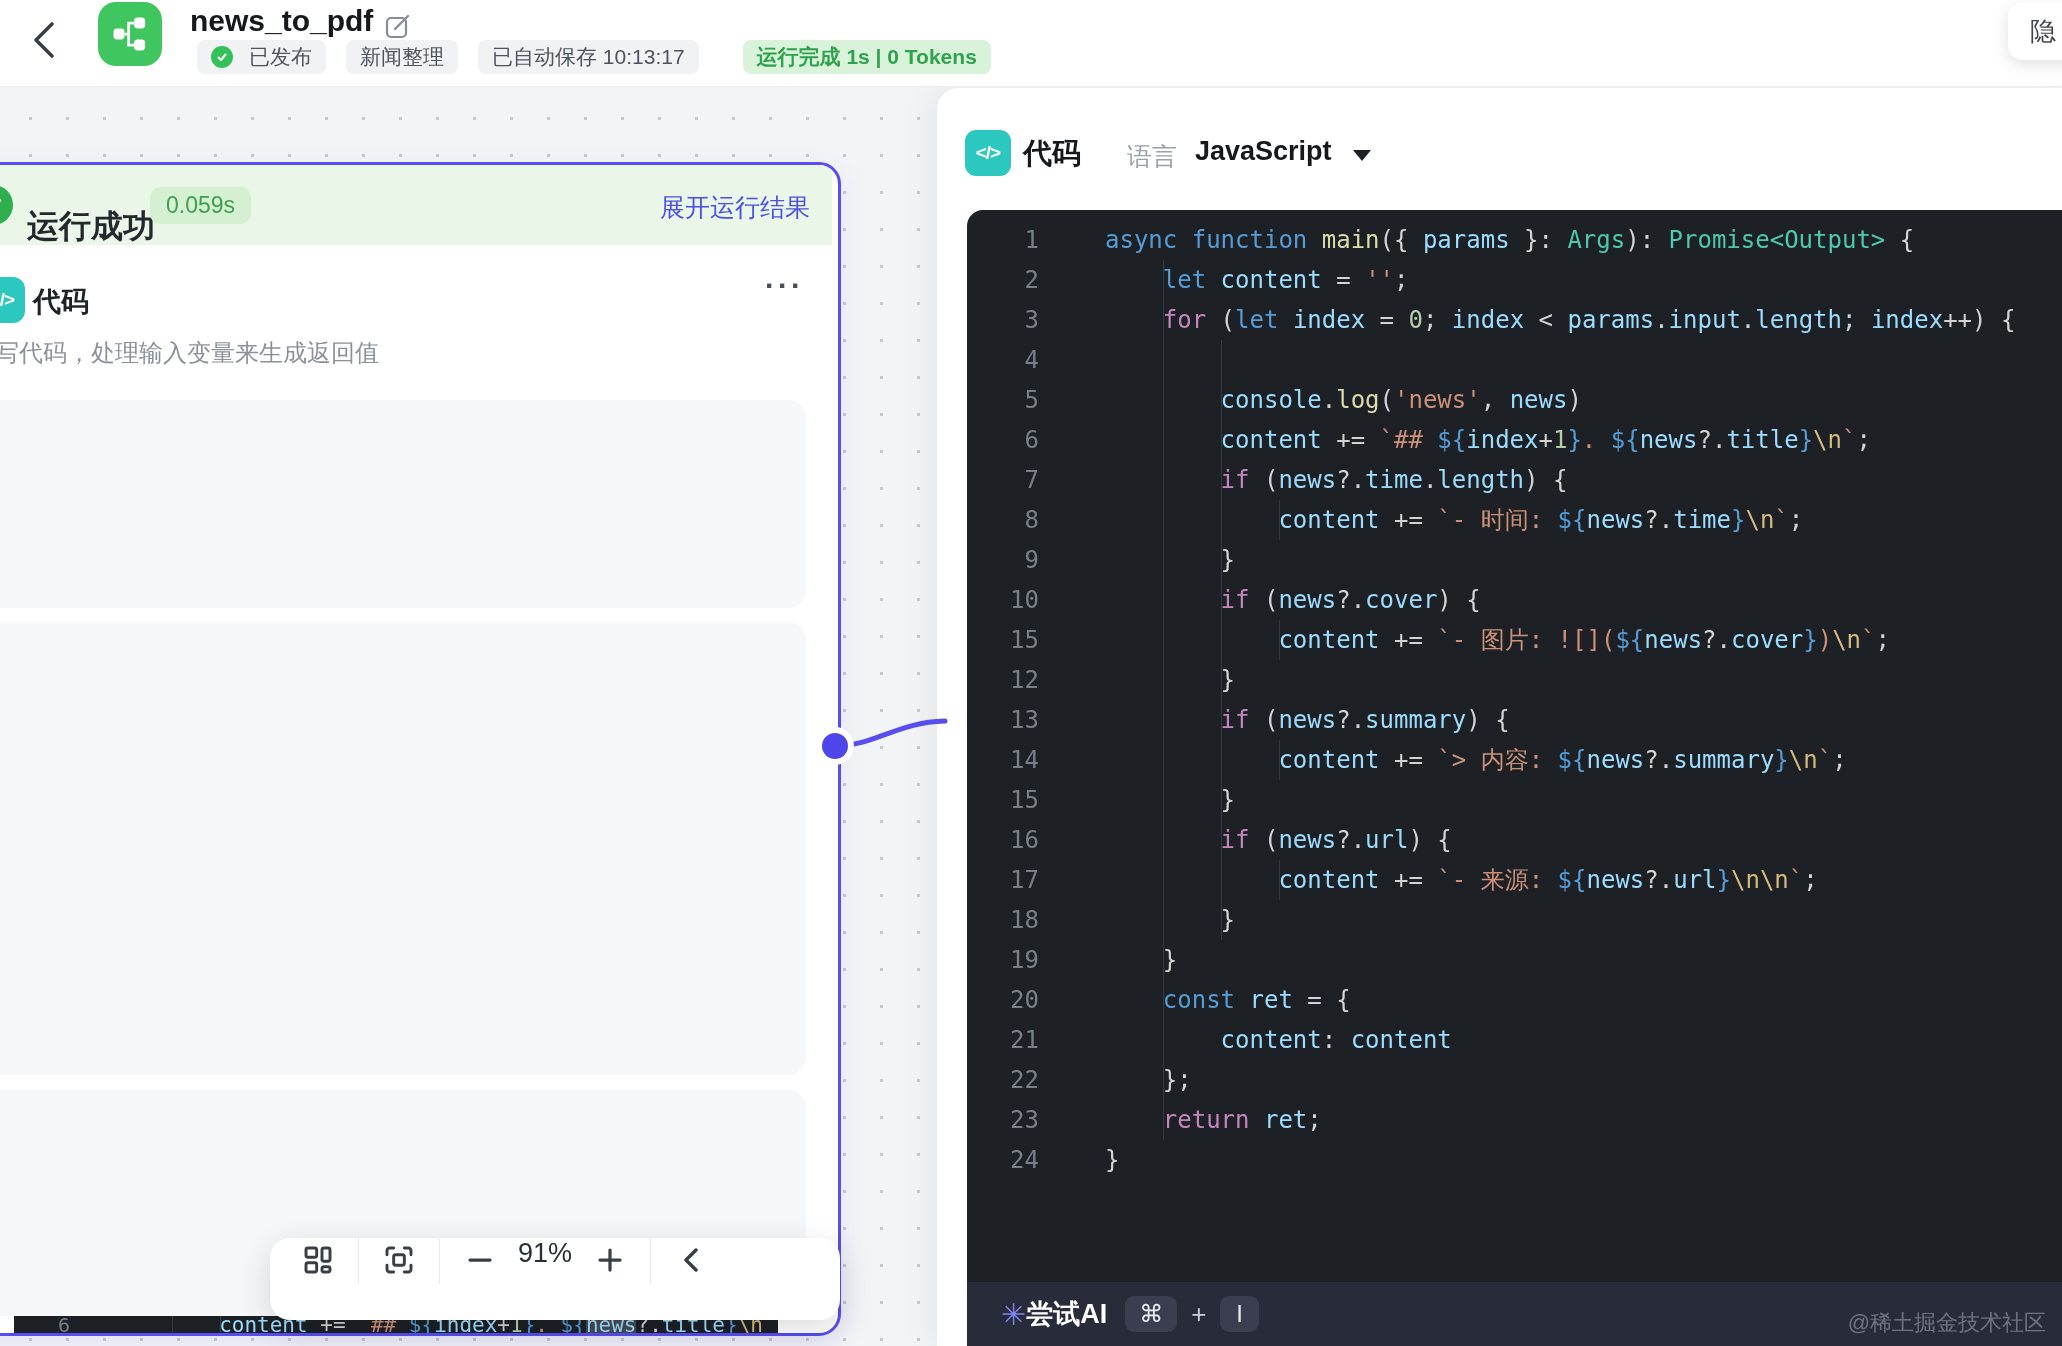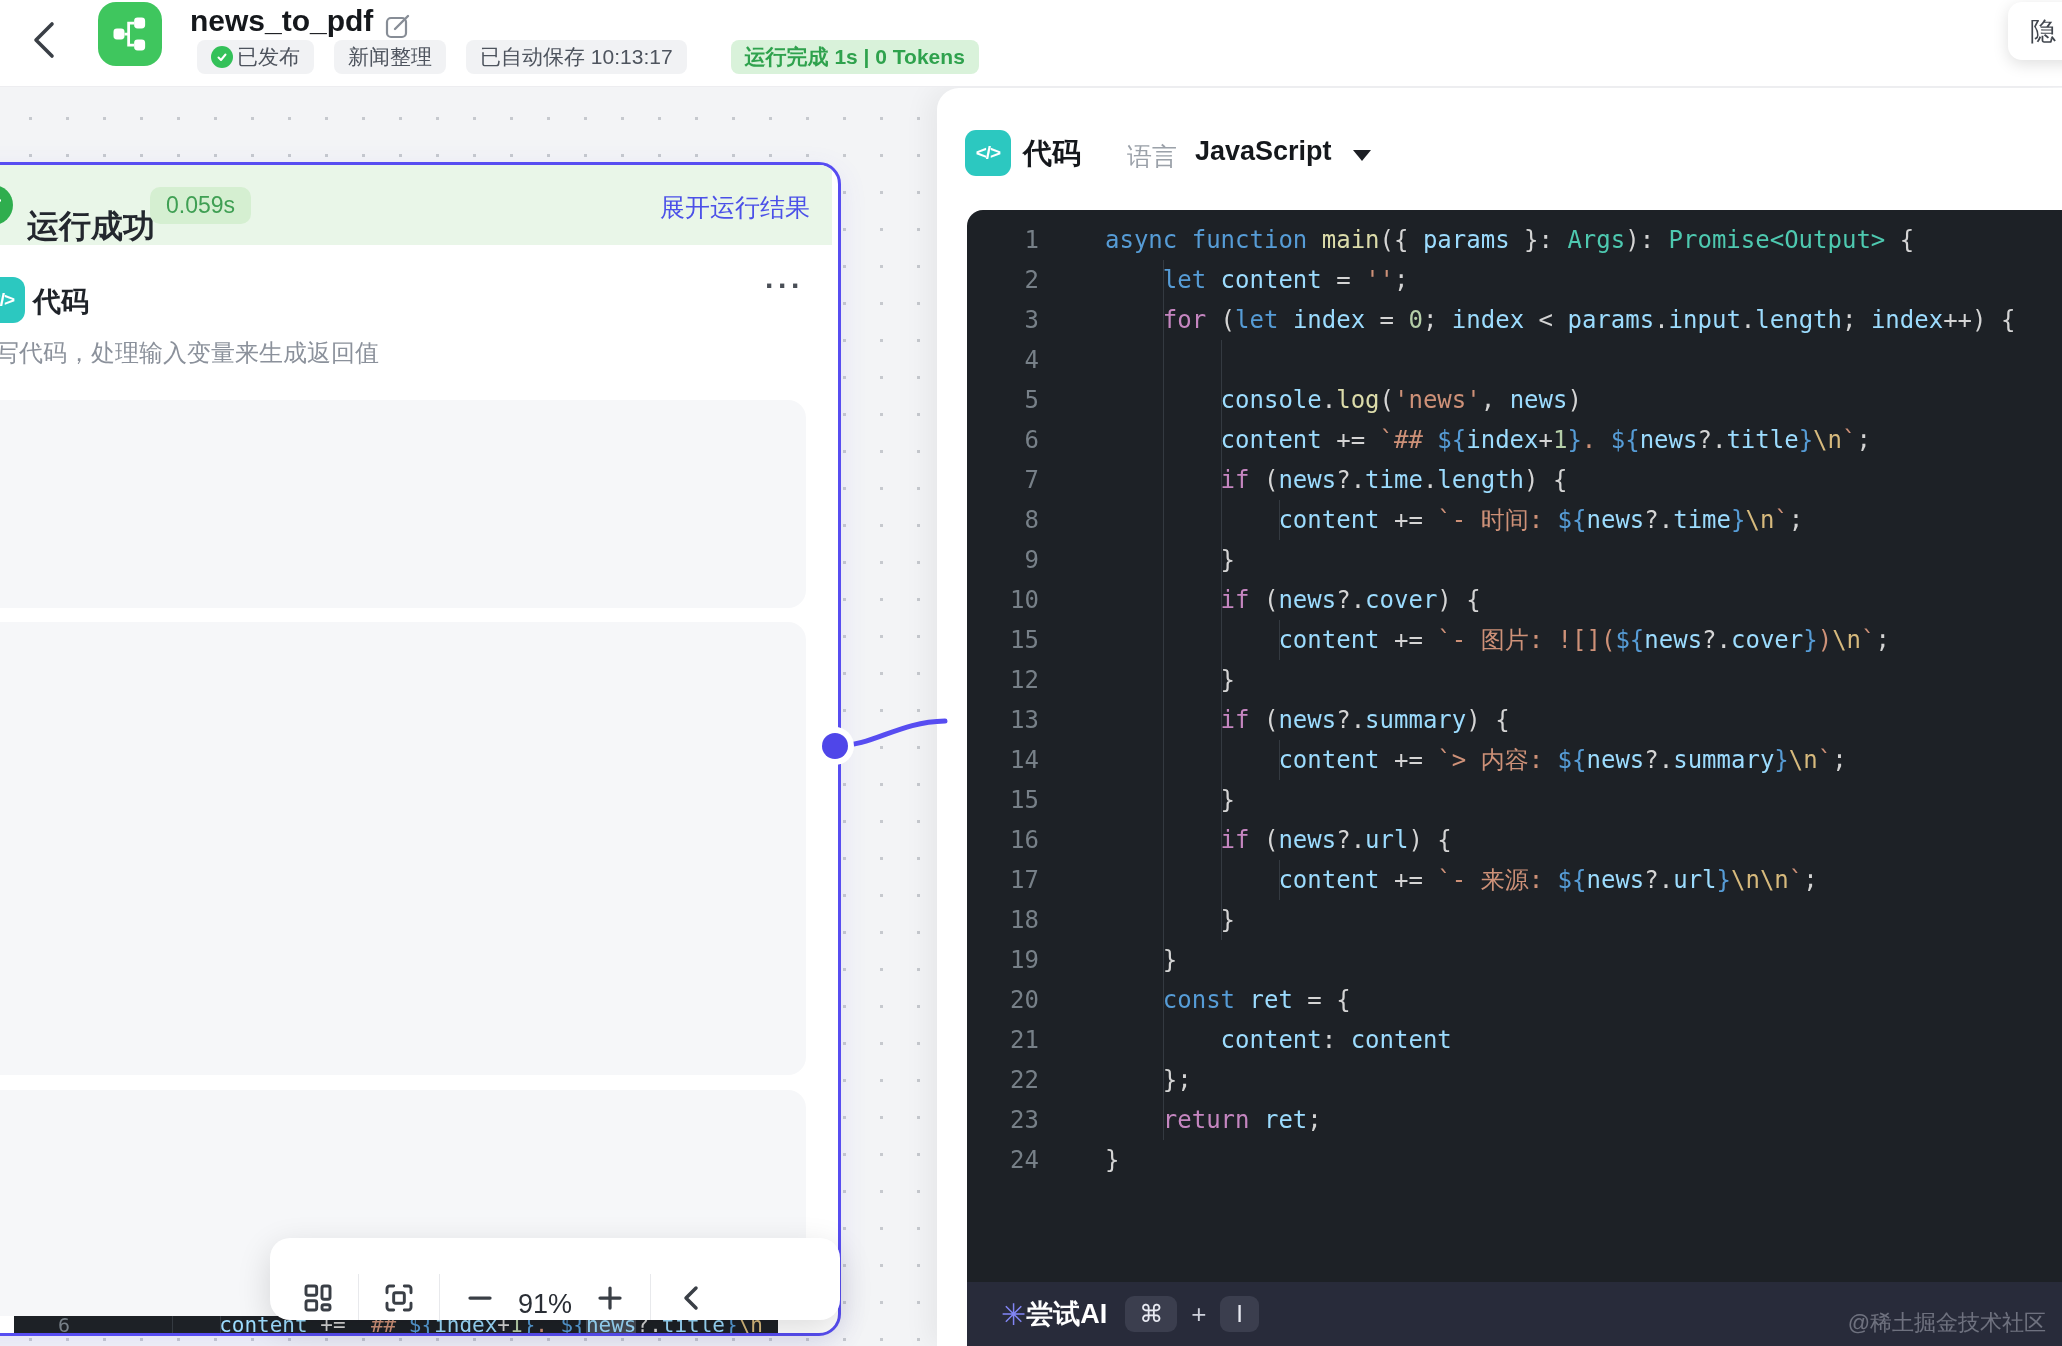--- a/index.html
+++ b/index.html
@@ -8,21 +8,21 @@
   .canvas{position:absolute;left:0;top:86px;width:2062px;height:1260px;background:#f3f4f6;
     background-image:radial-gradient(circle,#c6c9ce 1.6px,transparent 1.7px);
     background-size:37px 37px;background-position:12px 14px;z-index:0;}
   
   .header{position:absolute;left:0;top:0;width:2062px;height:86px;background:#fff;border-bottom:1px solid #ededf0;z-index:8;}
   .back{position:absolute;left:24px;top:16px;width:40px;height:48px;cursor:pointer;}
   .appicon{position:absolute;left:98px;top:2px;width:64px;height:64px;border-radius:18px;background:#3fc65e;display:flex;align-items:center;justify-content:center;}
   .wtitle{position:absolute;left:190px;top:4px;font-size:30px;font-weight:700;color:#15181c;}
   .editicon{position:absolute;left:384px;top:12px;width:28px;height:28px;}
   .badges{position:absolute;left:197px;top:40px;display:flex;gap:20px;align-items:center;}
-  .badge{height:34px;display:flex;align-items:center;gap:4px;background:#f1f2f4;border-radius:8px;padding:0 14px;font-size:21px;color:#4e545e;white-space:nowrap;}
+  .badge{height:34px;display:flex;align-items:center;gap:16px;background:#f1f2f4;border-radius:8px;padding:0 14px;font-size:21px;color:#4e545e;white-space:nowrap;}
   .badge.green{background:#d9f2da;color:#2fa24d;font-weight:600;margin-left:24px;}
   .chk{width:22px;height:22px;border-radius:50%;background:#34c159;display:inline-flex;align-items:center;justify-content:center;}
   .hidebtn{position:absolute;left:2008px;top:2px;width:86px;height:58px;background:#fff;border-radius:14px;box-shadow:0 4px 16px rgba(0,0,0,.13);font-size:26px;color:#40454d;display:flex;align-items:center;padding-left:22px;z-index:9;cursor:pointer;}
   
   .edgesvg{position:absolute;left:0;top:0;width:2062px;height:1346px;z-index:5;pointer-events:none;}
   
   .node-panel{position:absolute;left:-60px;top:162px;width:895px;height:1168px;background:#fff;border:3px solid #574df1;border-radius:22px;box-shadow:0 8px 28px rgba(87,77,241,.10);z-index:3;overflow:hidden;}
   .runbar{position:absolute;left:0;top:0;width:889px;height:80px;background:#e9f6e8;}
   .runok-ic{position:absolute;left:30px;top:20px;width:40px;height:40px;border-radius:50%;background:#2fae4e;display:flex;align-items:center;justify-content:center;}
   .runok-t{position:absolute;left:84px;top:40px;font-size:32px;font-weight:600;color:#23272e;}
@@ -58,21 +58,21 @@
   .big-editor .ln{width:72px;font:24px/40px "DejaVu Sans Mono",monospace;}
   .big-editor .lc{margin-left:66px;font:24px/40px "DejaVu Sans Mono",monospace;}
   .guide{position:absolute;width:1px;background:#343a41;}
   .tk-k{color:#569cd6}.tk-c{color:#c586c0}.tk-f{color:#dcdcaa}.tk-v{color:#9cdcfe}
   .tk-t{color:#4ec9b0}.tk-s{color:#ce9178}.tk-e{color:#d7ba7d}.tk-i{color:#569cd6}
   .tk-n{color:#b5cea8}.tk-p{color:#d4d4d4}.tk-w{color:#d4d4d4}
   .hl-sel{background:#2d6cab;border-radius:3px;}
   .hl-occ{background:#454b54;border-radius:3px;}
   .mm b{position:absolute;display:block;}
   
-  .toolbar{position:absolute;left:270px;top:1238px;width:570px;height:82px;background:#fff;border-radius:20px;box-shadow:0 10px 34px rgba(0,0,0,.14);display:flex;align-items:flex-end;padding:0 26px;box-sizing:border-box;z-index:6;}
+  .toolbar{position:absolute;left:270px;top:1238px;width:570px;height:82px;background:#fff;border-radius:20px;box-shadow:0 10px 34px rgba(0,0,0,.14);display:flex;align-items:flex-start;padding:0 26px;box-sizing:border-box;z-index:6;}
   .tb-sep{width:1px;height:46px;background:#e8e9ec;margin:0 18px;}
   .tb-btn{width:44px;height:44px;display:flex;align-items:center;justify-content:center;cursor:pointer;}
   .tb-zoom{width:86px;text-align:center;font-size:27px;color:#2a2e35;}
   
   .right-panel{position:absolute;left:937px;top:88px;width:1125px;height:1258px;background:#fff;border-radius:22px 0 0 0;box-shadow:-10px 0 26px rgba(0,0,0,.05);z-index:4;}
   .rp-ic{position:absolute;left:28px;top:42px;width:46px;height:46px;border-radius:11px;background:#2cc8c0;display:flex;align-items:center;justify-content:center;color:#fff;font-weight:700;font-size:19px;letter-spacing:-1px;}
   .rp-title{position:absolute;left:86px;top:46px;font-size:29px;font-weight:700;color:#15181c;}
   .rp-lang-label{position:absolute;left:190px;top:52px;font-size:25px;color:#9ba1a9;}
   .rp-lang{position:absolute;left:258px;top:48px;font-size:27px;font-weight:600;color:#15181c;cursor:pointer;}
   .rp-caret{position:absolute;left:416px;top:62px;width:0;height:0;border-left:9px solid transparent;border-right:9px solid transparent;border-top:11px solid #1c1f24;cursor:pointer;}

